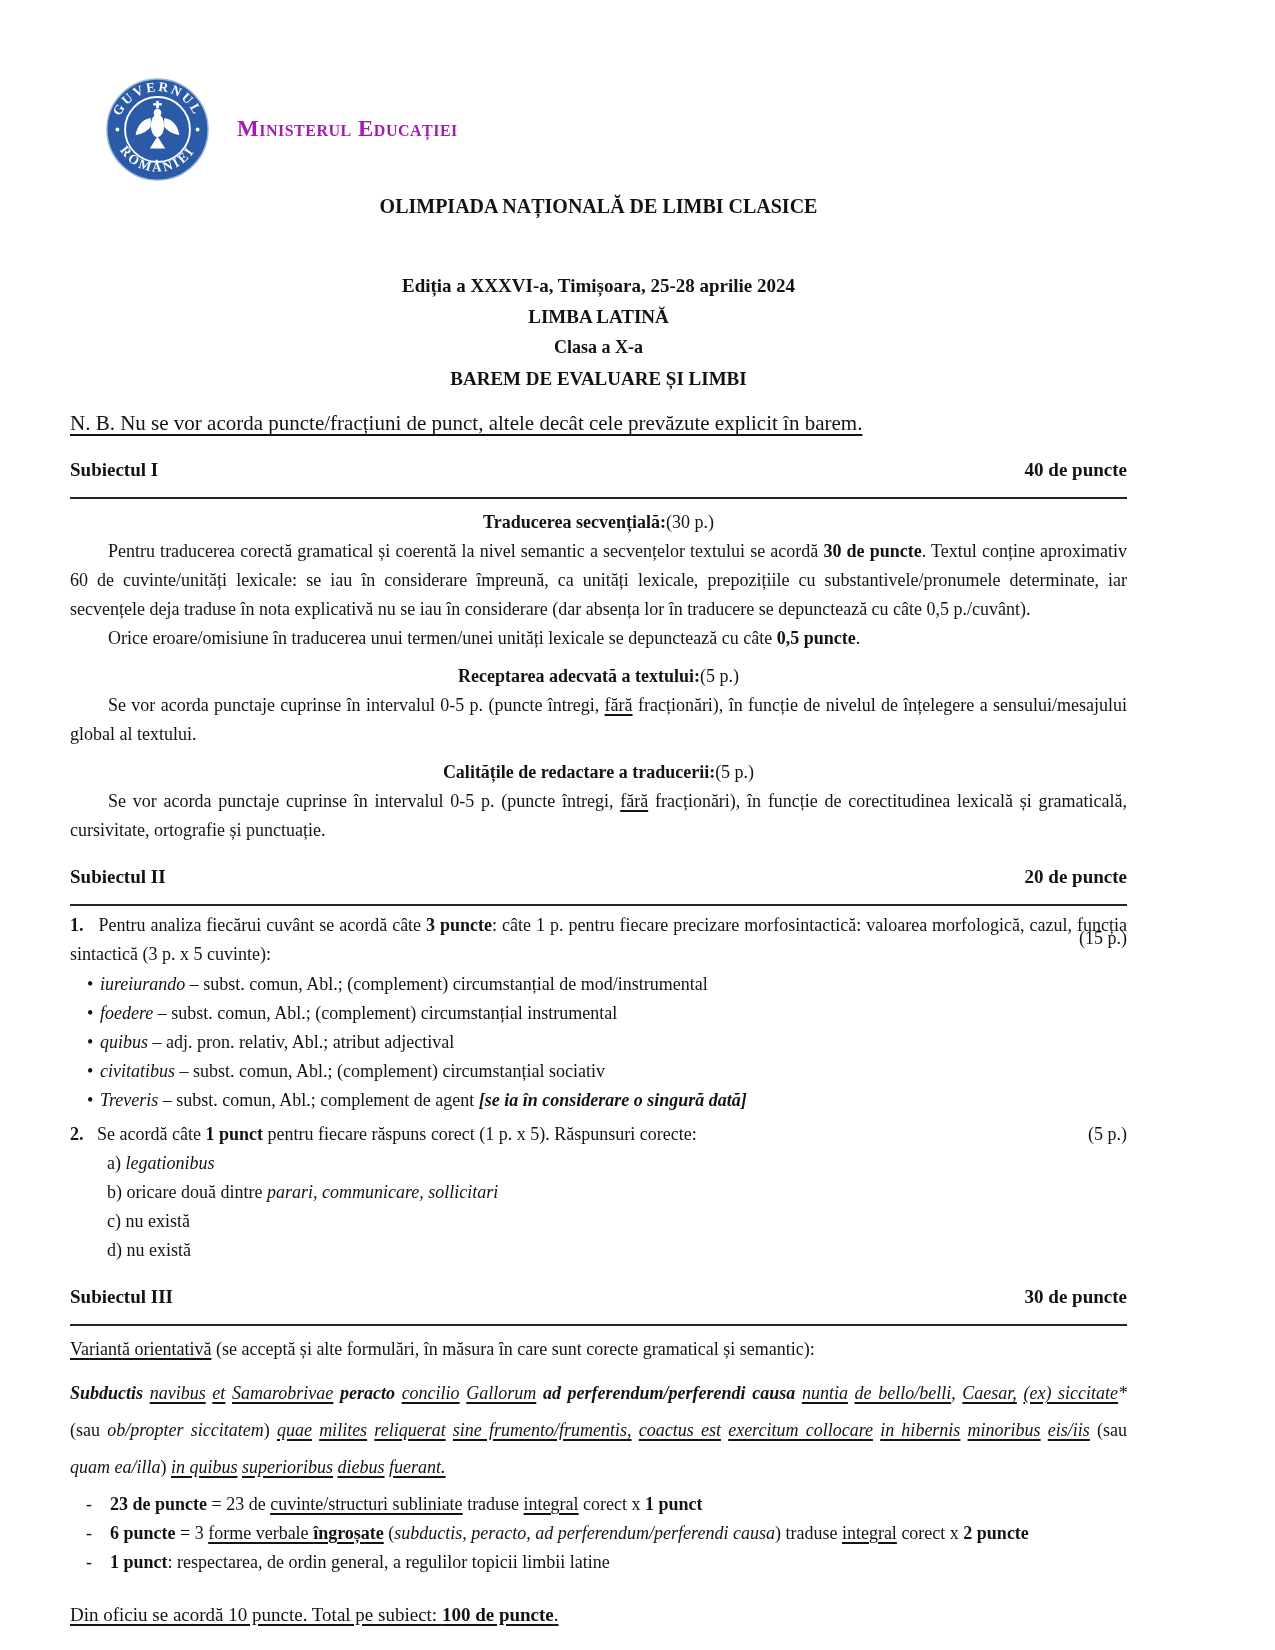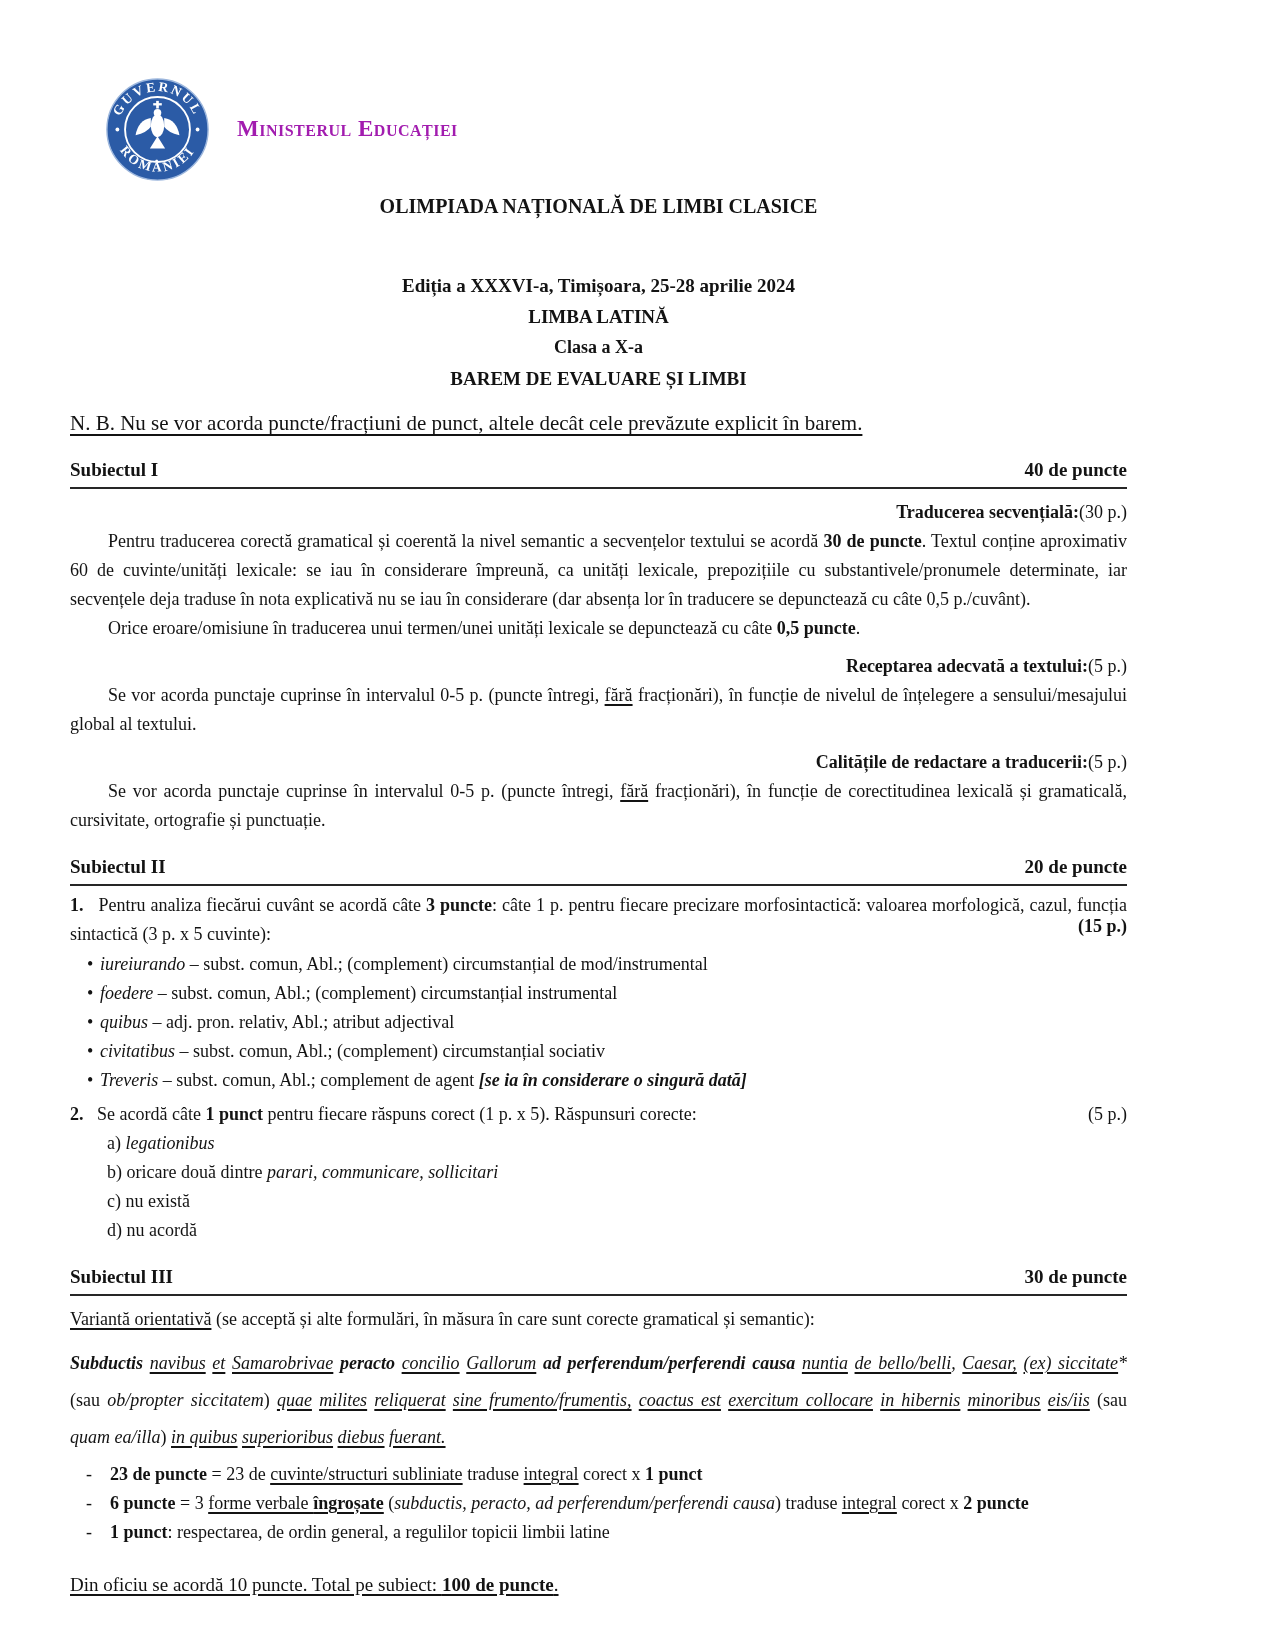--- a/index.html
+++ b/index.html
@@ -32,32 +32,32 @@
   .t2 { font-size:19px;margin-top:48px; }
   .t3 { font-size:19px; }
   .t4 { font-size:18px; }
   .t5 { font-size:19px; }
 
   .nbtop { margin:15px 0 0 0; font-size:21px;
            text-decoration:underline; text-decoration-thickness:1.5px; text-underline-offset:4px; }
 
   .secrow { display:flex; justify-content:space-between; align-items:baseline;
             font-weight:bold; font-size:19px;
-            border-bottom:2.5px solid #262626; padding-bottom:3px;
+            border-bottom:2.5px solid #262626; padding-bottom:13px;
             margin-top:17px; margin-bottom:4px; }
 
-  .critrow { display:flex; justify-content:flex-end; align-items:baseline; margin-top:9px; }
+  .critrow { display:flex; justify-content:center; align-items:baseline; margin-top:9px; }
   .critrow .crit { font-weight:bold; font-size:18px; }
   .critrow .pts  { font-size:18px; }
 
   .para { margin:0; text-align:justify; }
   .indent { text-indent:38px; }
 
   .numitem { position:relative; margin-top:5px; }
-  .pts-br { position:absolute; right:0; bottom:8px;font-weight:bold; }
+  .pts-br { position:absolute; right:0; bottom:16px; }
   .pts-tr { position:absolute; right:0; top:0; }
 
   .bullets { list-style:none; margin:1px 0 0 0; padding:0; }
   .bullets li { position:relative; padding-left:30px; }
   .bullets li .dot { position:absolute; left:17px; top:0; }
 
   .answers p { margin:0 0 0 37px; }
 
   .intro { margin:9px 0 0 0; }
   .passage { margin:11px 0 4px 0; text-align:justify; line-height:37px; }
@@ -158,21 +158,21 @@
 
   <div class="numitem">
     <p class="para"><span class="b">2.</span><span>&nbsp;&nbsp;&nbsp;</span><span>Se acordă câte </span><span class="b">1 punct</span><span> pentru fiecare răspuns corect (1 p. x 5). Răspunsuri corecte:</span></p>
     <span class="pts-tr">(5 p.)</span>
   </div>
 
   <div class="answers">
     <p><span>a) </span><span class="i">legationibus</span></p>
     <p><span>b) oricare două dintre </span><span class="i">parari, communicare, sollicitari</span></p>
     <p><span>c) nu există</span></p>
-    <p><span>d) nu acordă</span></p>
+    <p><span>d) nu există</span></p>
   </div>
 
   <div class="secrow">
     <span>Subiectul III</span>
     <span>30 de puncte</span>
   </div>
 
   <p class="intro"><span class="u">Variantă orientativă</span><span> (se acceptă și alte formulări, în măsura în care sunt corecte gramatical și semantic):</span></p>
 
   <p class="passage"><span class="b i">Subductis</span><span class="i"> </span><span class="i u">navibus</span><span class="i"> </span><span class="i u">et</span><span class="i"> </span><span class="i u">Samarobrivae</span><span class="i"> </span><span class="b i">peracto</span><span class="i"> </span><span class="i u">concilio</span><span class="i"> </span><span class="i u">Gallorum</span><span class="i"> </span><span class="b i">ad perferendum/perferendi causa</span><span class="i"> </span><span class="i u">nuntia</span><span class="i"> </span><span class="i u">de bello/belli</span><span class="i">, </span><span class="i u">Caesar,</span><span class="i"> </span><span class="i u">(ex) siccitate</span><span class="i">*</span><span> (sau </span><span class="i">ob/propter siccitatem</span><span>) </span><span class="i u">quae</span><span class="i"> </span><span class="i u">milites</span><span class="i"> </span><span class="i u">reliquerat</span><span class="i"> </span><span class="i u">sine frumento/frumentis,</span><span class="i"> </span><span class="i u">coactus est</span><span class="i"> </span><span class="i u">exercitum collocare</span><span class="i"> </span><span class="i u">in hibernis</span><span class="i"> </span><span class="i u">minoribus</span><span class="i"> </span><span class="i u">eis/iis</span><span> (sau </span><span class="i">quam ea/illa</span><span>) </span><span class="i u">in quibus</span><span class="i"> </span><span class="i u">superioribus</span><span class="i"> </span><span class="i u">diebus</span><span class="i"> </span><span class="i u">fuerant.</span></p>

